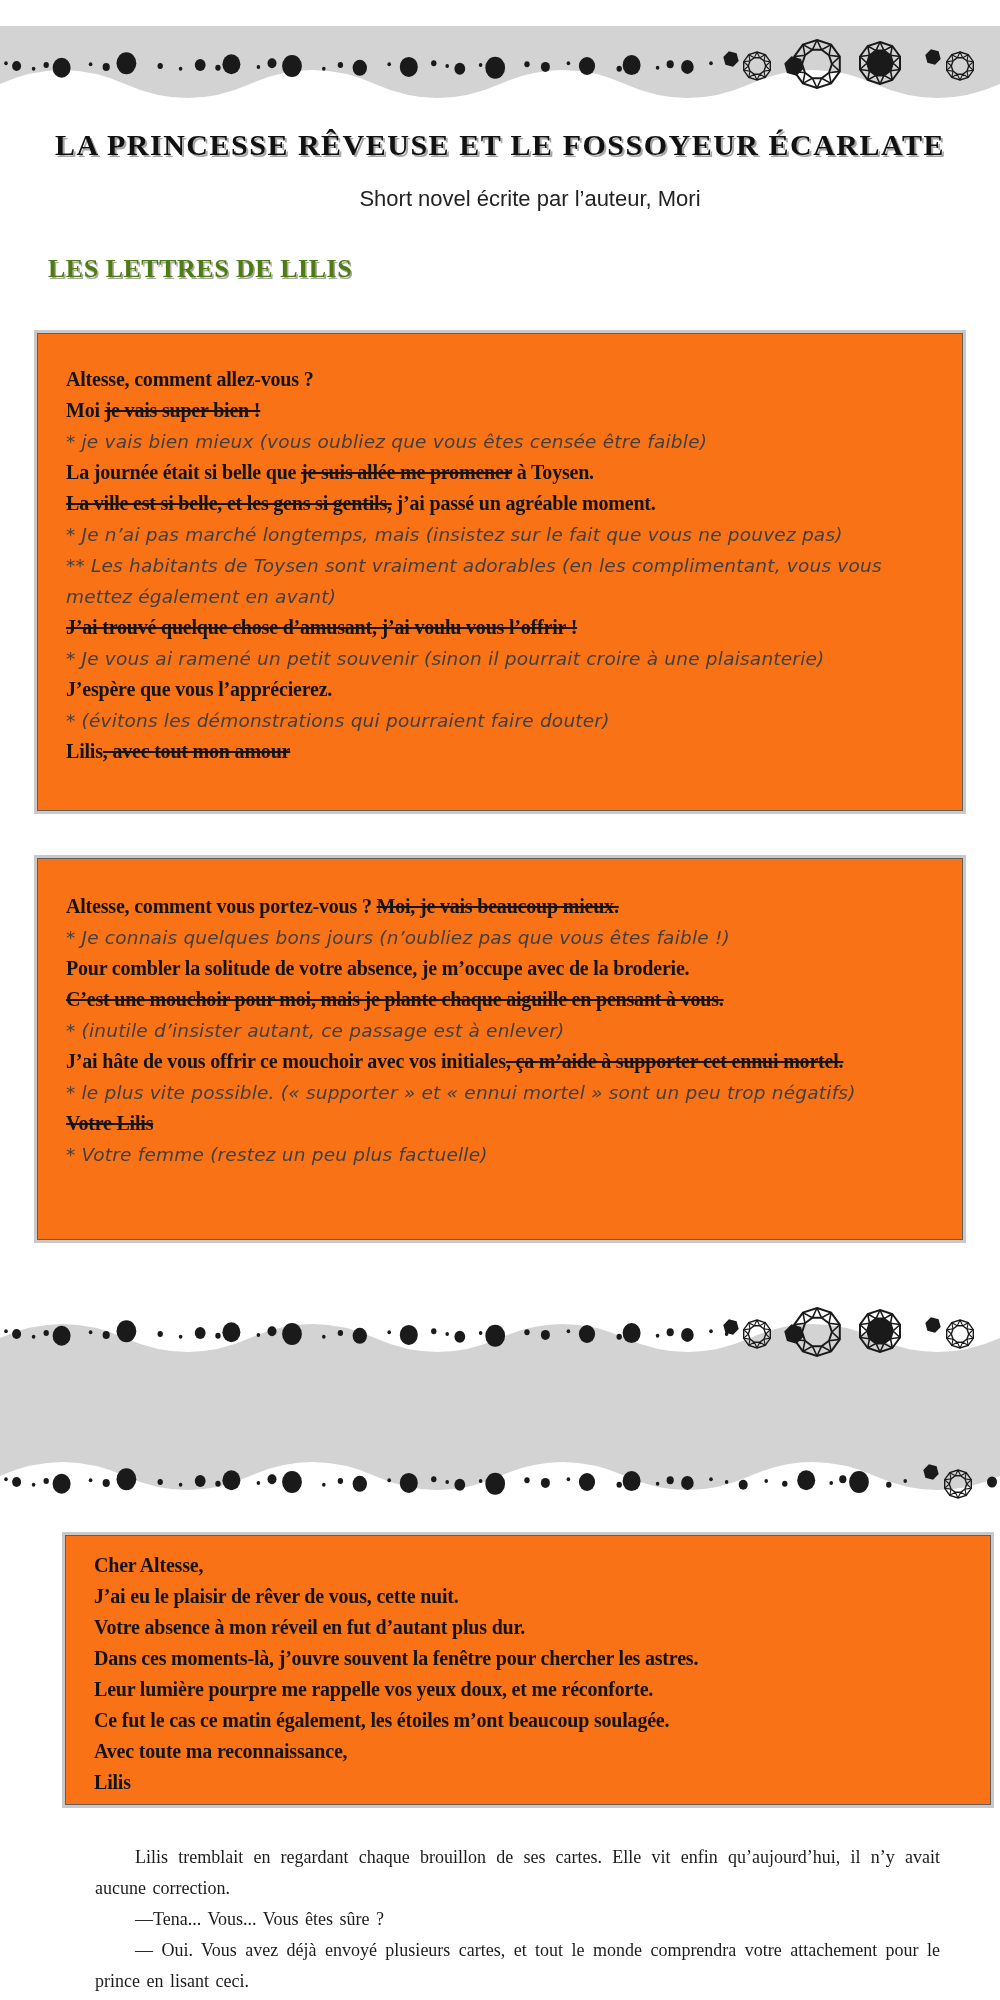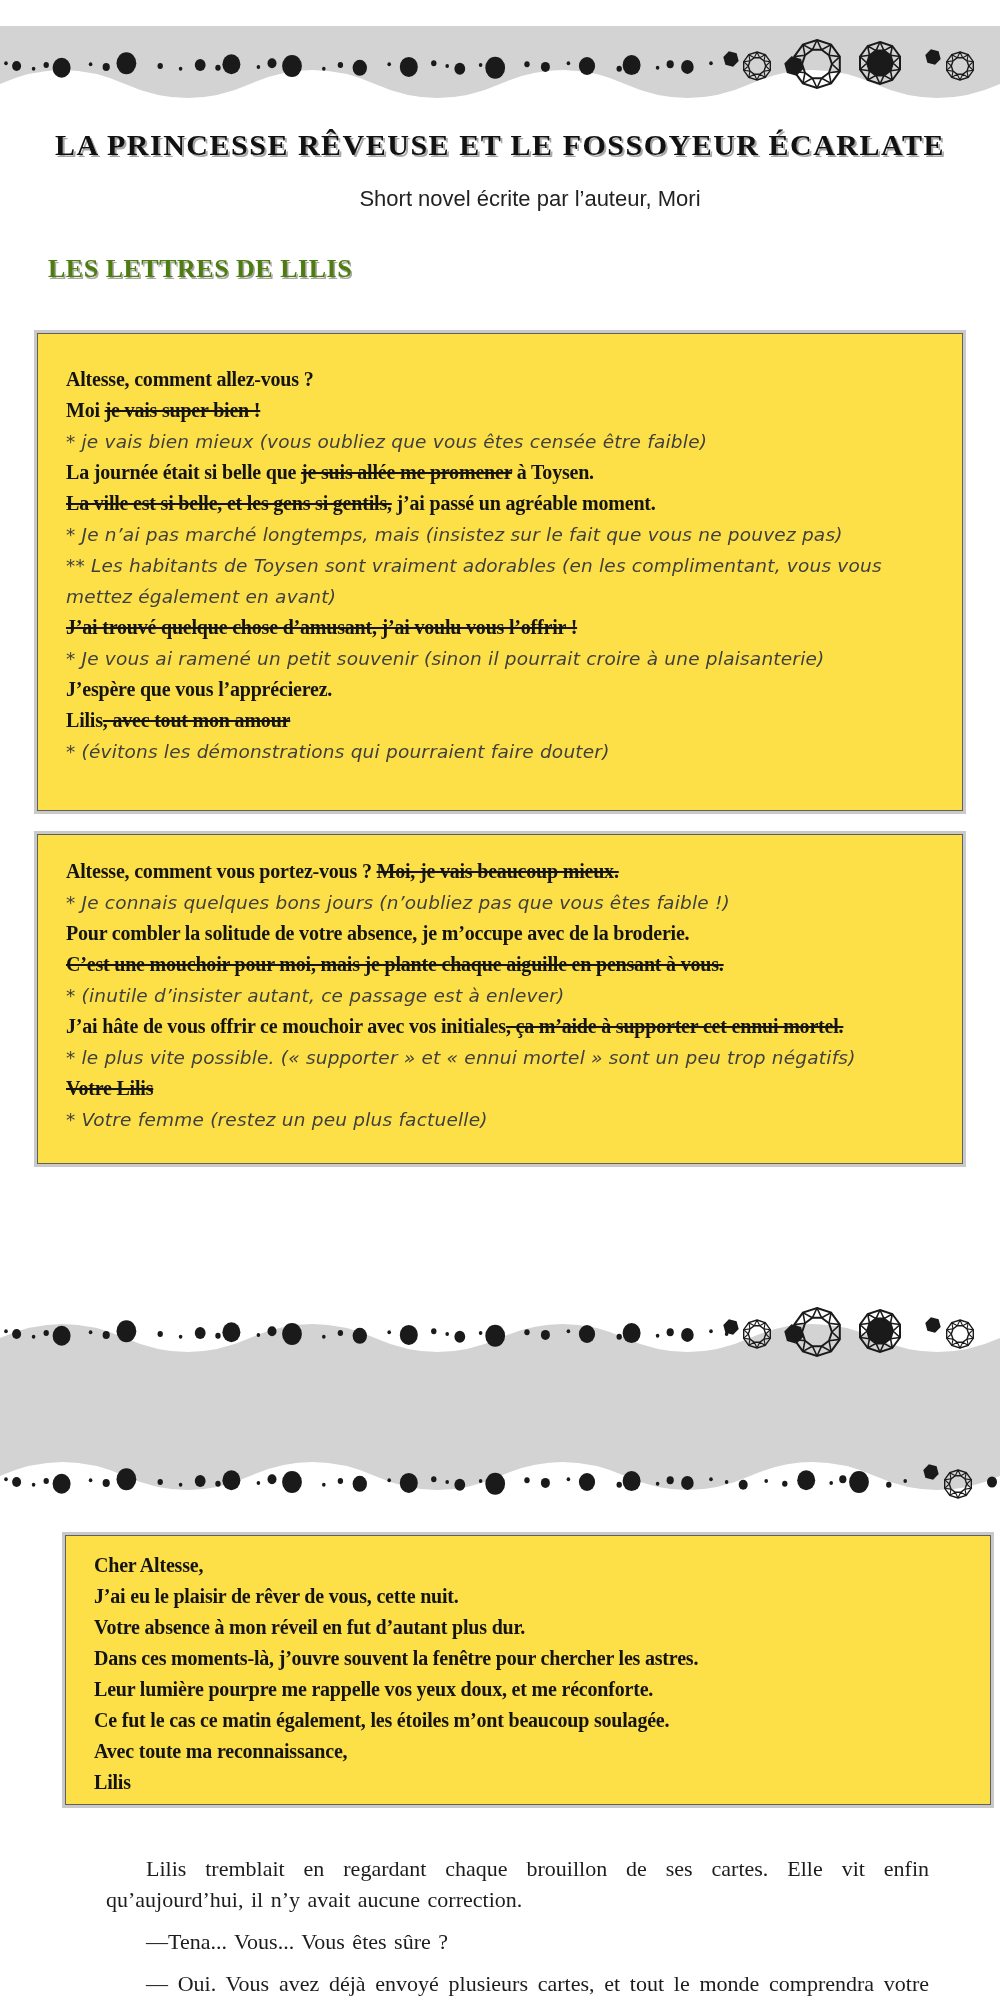--- a/index.html
+++ b/index.html
@@ -14,33 +14,33 @@
   #band-top{top:0;height:120px;}
   #band-mid{top:1298px;height:210px;}
   #page-title{position:absolute;top:128px;left:0;width:1000px;margin:0;text-align:center;
     font-size:30px;font-weight:bold;letter-spacing:1.5px;color:#111;
     text-shadow:2px 2px 0 #a8a8a8;font-family:"Liberation Serif",serif;}
   #subtitle{position:absolute;top:186px;left:14px;width:1000px;text-align:center;
     font-family:"Liberation Sans",sans-serif;font-size:22px;color:#222;padding-left:16px;}
   #section-heading{position:absolute;top:254px;left:48px;margin:0;
     font-size:26px;font-weight:bold;letter-spacing:0.5px;color:#4d7c0f;
     text-shadow:1.5px 1.5px 0 #a8a8a8;}
-  .letter-box{position:absolute;left:37px;width:926px;box-sizing:border-box;background:#fde047;
+  .letter-box{position:absolute;left:37px;width:926px;box-sizing:border-box;background:#f97316;
     border:1px solid var(--frame_inner);outline:3px solid var(--frame_outer);
     padding:30px 28px 10px 28px;overflow:hidden;}
   #letter-0{top:333px;height:478px;}
-  #letter-1{top:834px;height:330px;padding-top:21px;}
+  #letter-1{top:858px;height:382px;padding-top:32px;}
   #letter-2{top:1535px;height:270px;padding-top:14px;margin-left:28px;}
   .line{margin:0;font-family:"Liberation Serif",serif;font-weight:bold;font-size:20px;
     line-height:31px;letter-spacing:-0.2px;color:#141414;}
   .note{font-family:"DejaVu Sans",sans-serif;font-style:italic;font-weight:400;
     font-size:18.5px;color:var(--note_ink);letter-spacing:0.2px;}
   .strike{text-decoration:line-through;text-decoration-thickness:2px;}
   #narrative{position:absolute;top:1842px;left:95px;width:845px;}
-  #narrative p{margin:11px;font-size:22px;line-height:31px;color:#1c1c1c;
+  #narrative p{margin:0;font-size:18px;line-height:31px;color:#1c1c1c;
     text-indent:40px;text-align:justify;word-spacing:2px;}
 </style>
 </head>
 <body>
 
 <div id="page">
 
   <svg id="band-top" class="band" viewBox="0 0 1000 120">
     <path class="wave" d="M0,26 L1000,26 L1000,84 Q937.5,112 875,84 T750,84 T625,84 T500,84 T375,84 T250,84 T125,84 T0,84 Z"></path>
     <g class="decor">
@@ -120,22 +120,22 @@
       <p class="line"><span>Altesse, comment allez-vous ?</span></p>
       <p class="line"><span>Moi </span><span class="strike">je vais super bien !</span></p>
       <p class="line note"><span>* je vais bien mieux (vous oubliez que vous êtes censée être faible)</span></p>
       <p class="line"><span>La journée était si belle que </span><span class="strike">je suis allée me promener</span><span> à Toysen.</span></p>
       <p class="line"><span class="strike">La ville est si belle, et les gens si gentils,</span><span> j’ai passé un agréable moment.</span></p>
       <p class="line note"><span>* Je n’ai pas marché longtemps, mais (insistez sur le fait que vous ne pouvez pas)</span></p>
       <p class="line note"><span>** Les habitants de Toysen sont vraiment adorables (en les complimentant, vous vous mettez également en avant)</span></p>
       <p class="line"><span class="strike">J’ai trouvé quelque chose d’amusant, j’ai voulu vous l’offrir !</span></p>
       <p class="line note"><span>* Je vous ai ramené un petit souvenir (sinon il pourrait croire à une plaisanterie)</span></p>
       <p class="line"><span>J’espère que vous l’apprécierez.</span></p>
+      <p class="line note"><span>* (évitons les démonstrations qui pourraient faire douter)</span></p>
       <p class="line"><span>Lilis</span><span class="strike">, avec tout mon amour</span></p>
-      <p class="line note"><span>* (évitons les démonstrations qui pourraient faire douter)</span></p>
     </section>
   <section id="letter-1" class="letter-box">
       <p class="line"><span>Altesse, comment vous portez-vous ? </span><span class="strike">Moi, je vais beaucoup mieux.</span></p>
       <p class="line note"><span>* Je connais quelques bons jours (n’oubliez pas que vous êtes faible !)</span></p>
       <p class="line"><span>Pour combler la solitude de votre absence, je m’occupe avec de la broderie.</span></p>
       <p class="line"><span class="strike">C’est une mouchoir pour moi, mais je plante chaque aiguille en pensant à vous.</span></p>
       <p class="line note"><span>* (inutile d’insister autant, ce passage est à enlever)</span></p>
       <p class="line"><span>J’ai hâte de vous offrir ce mouchoir avec vos initiales</span><span class="strike">, ça m’aide à supporter cet ennui mortel.</span></p>
       <p class="line note"><span>* le plus vite possible. (« supporter » et « ennui mortel » sont un peu trop négatifs)</span></p>
       <p class="line"><span class="strike">Votre Lilis</span></p>

